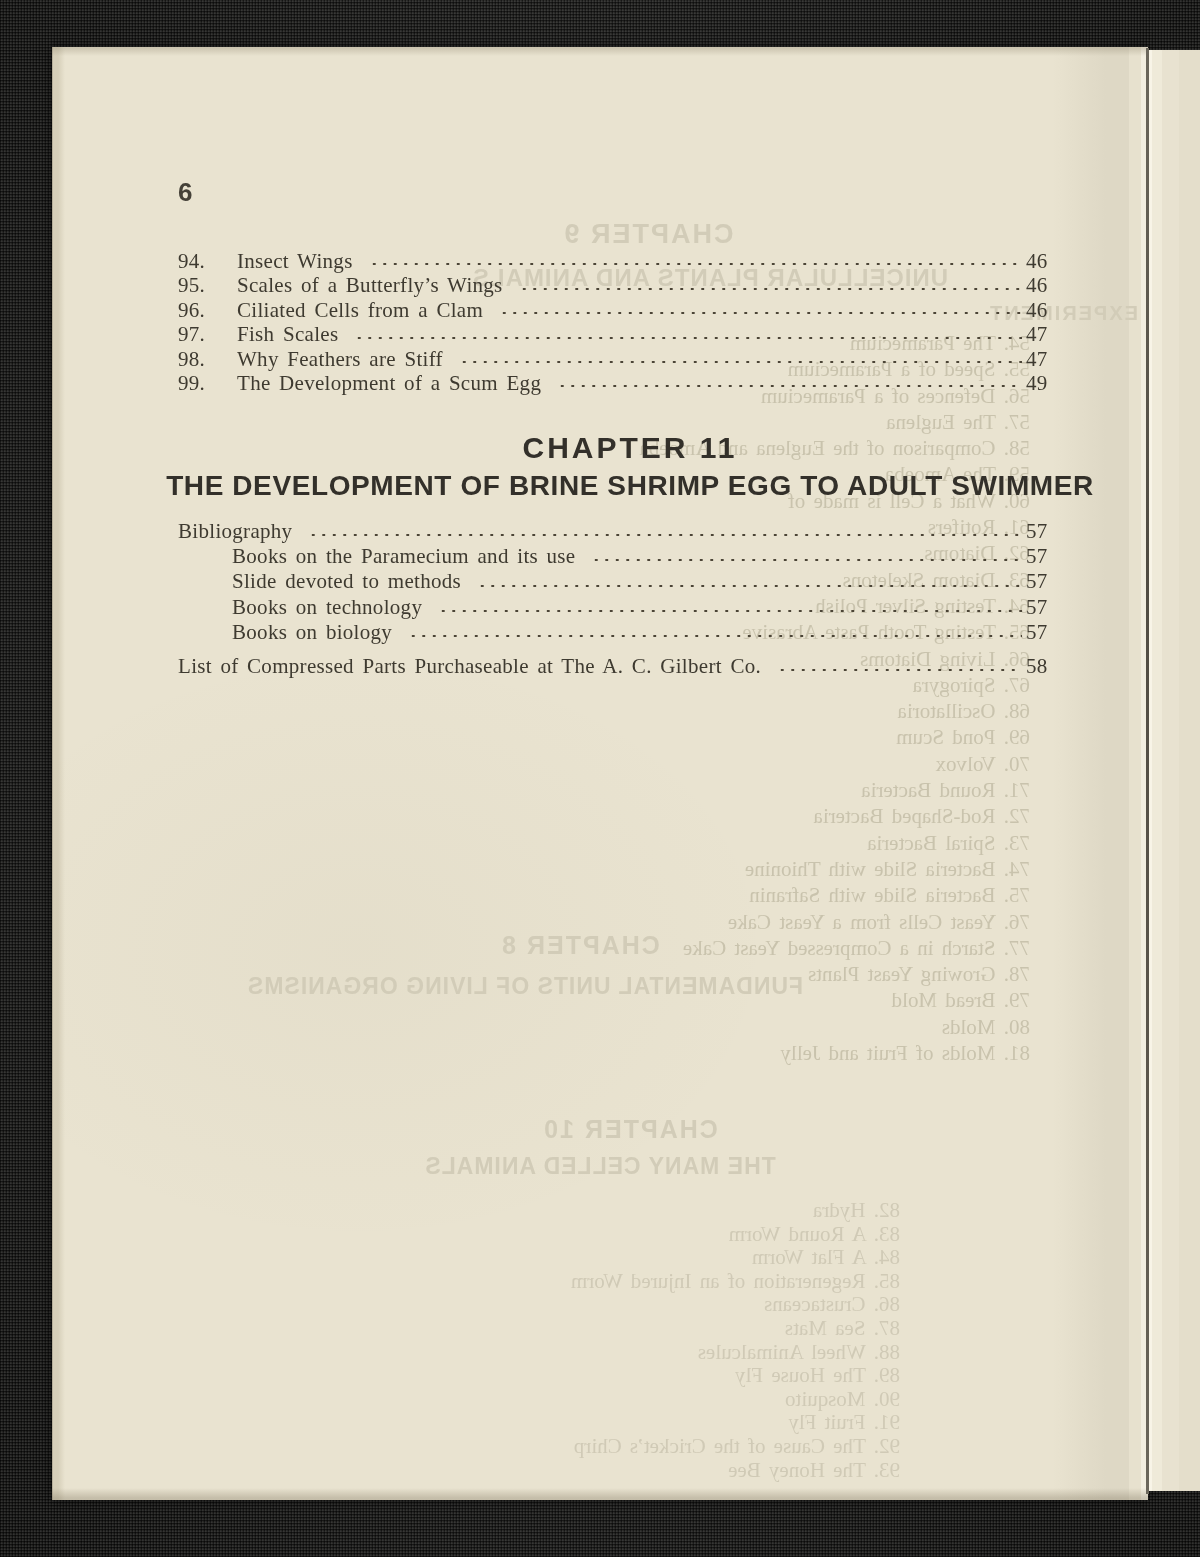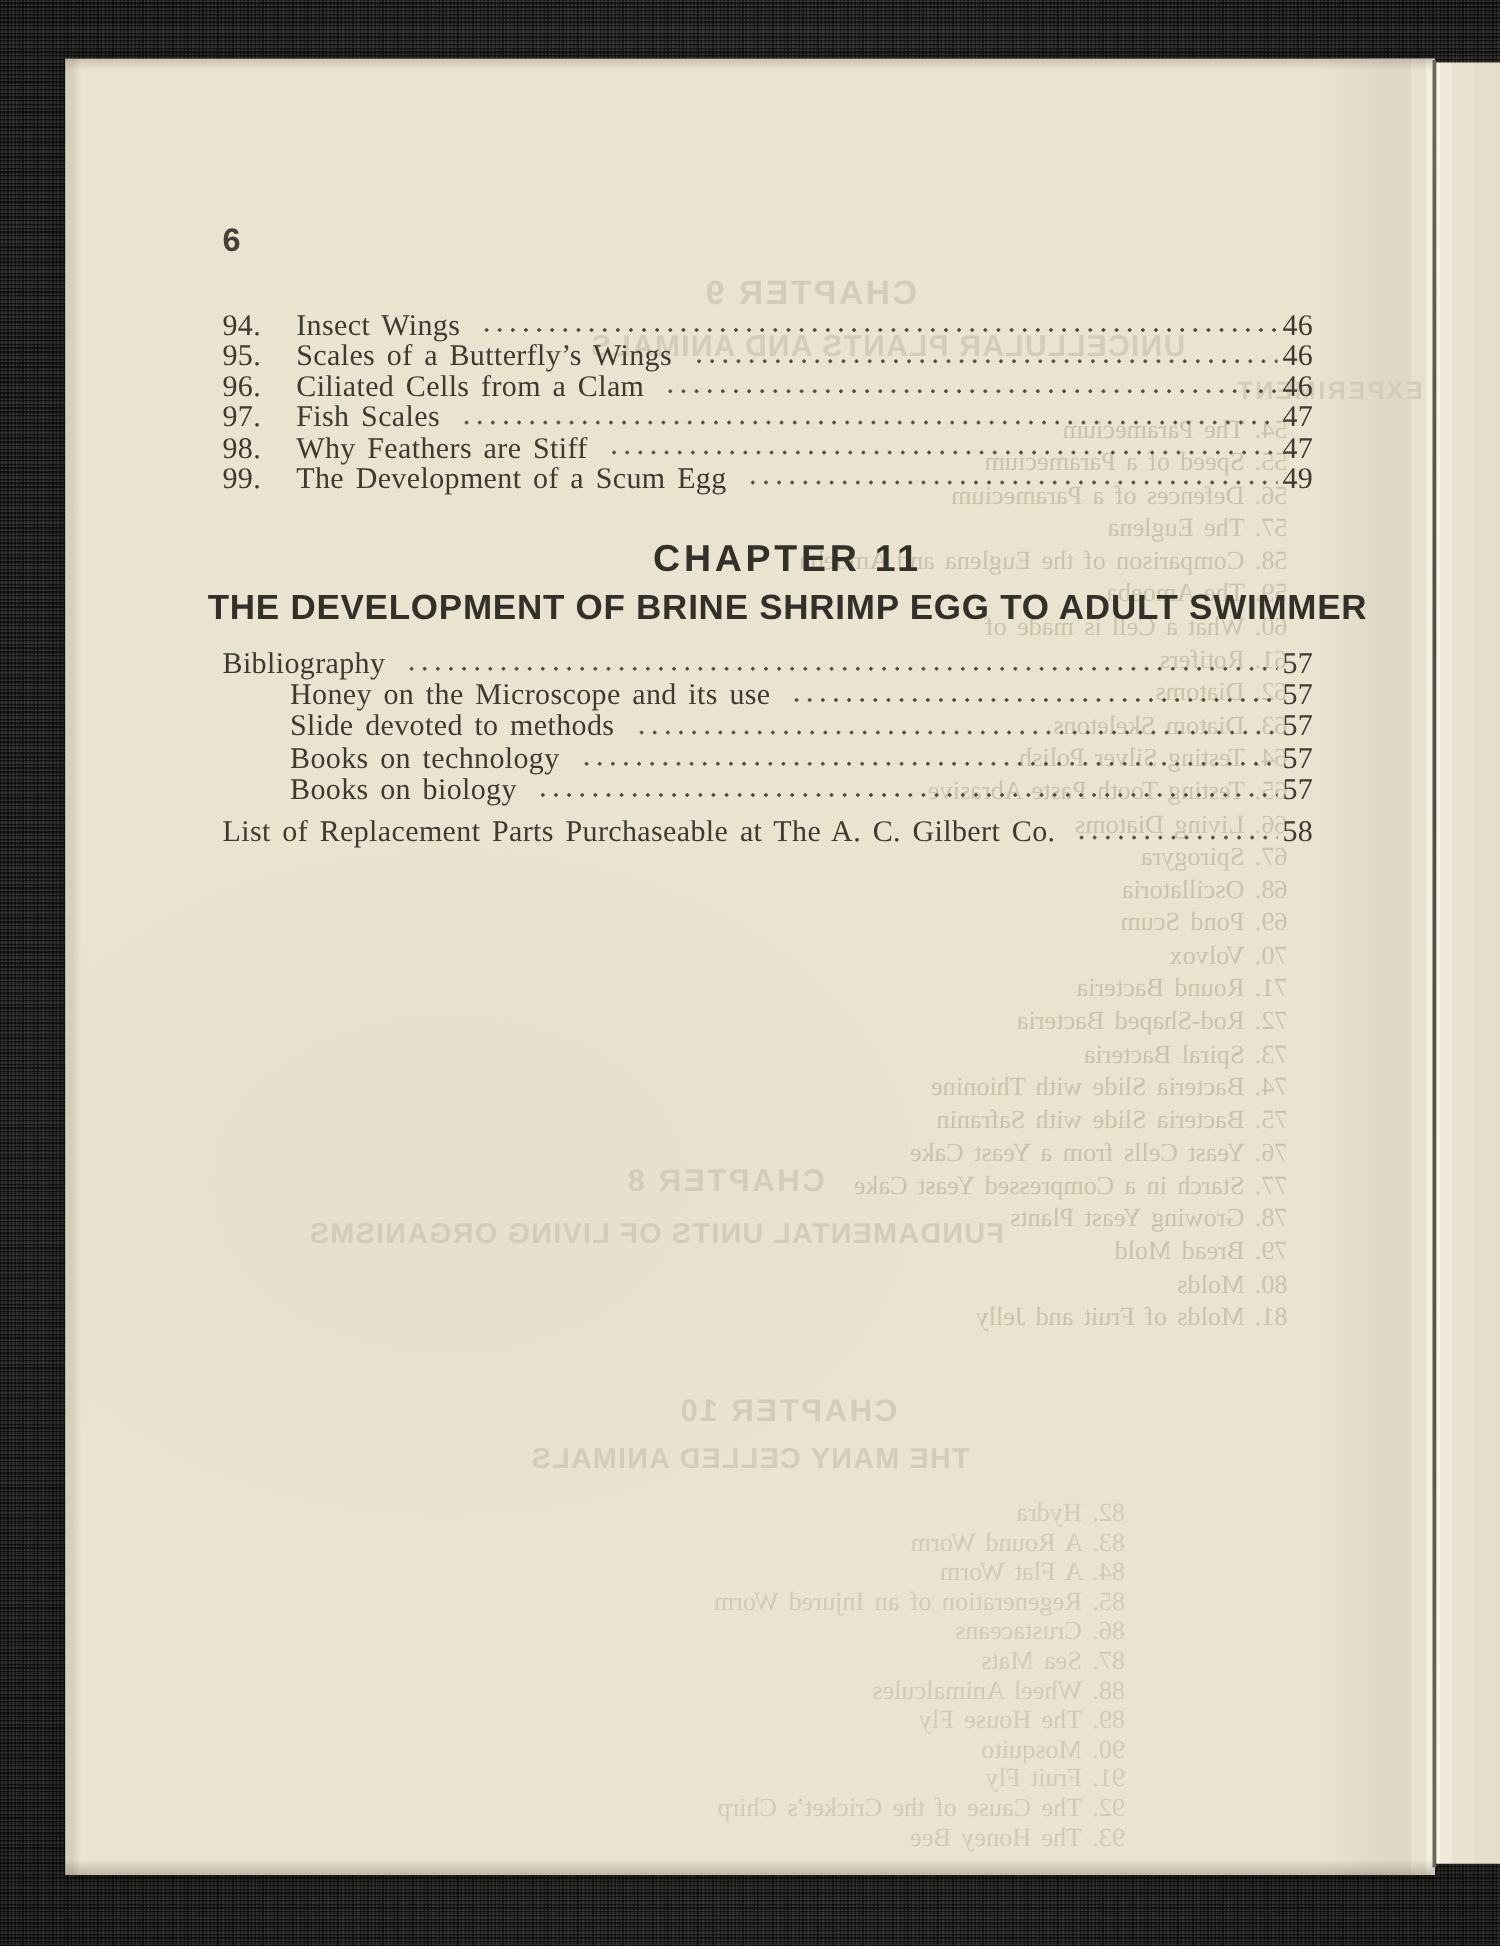--- a/index.html
+++ b/index.html
@@ -22,21 +22,21 @@
       radial-gradient(ellipse 420px 300px at 28% 62%, rgba(120,110,80,.04), rgba(0,0,0,0)),
       #e9e3d0;
     box-shadow:0 0 12px rgba(0,0,0,.55);
   }
   .gutter-line{position:absolute;left:1146px;top:48px;width:3px;height:1446px;
     background:linear-gradient(180deg,#6b675c,#504c43 35%,#5c574d 75%,#6b675c);}
   .next-page{position:absolute;left:1149px;top:50px;width:51px;height:1441px;
     background:linear-gradient(90deg,#f8f4e7 0 3px,#efead9 3px 13px,#e8e2d0 13px 30px,#e4decb 30px);}
   
   .serif{color:#3e3a30;word-spacing:3px;letter-spacing:.3px}
-  .row{display:flex;font-size:24px;line-height:24.4px;height:24.4px;white-space:nowrap}
+  .row{display:flex;font-size:21px;line-height:24.4px;height:24.4px;white-space:nowrap}
   .sec .row{line-height:25.2px;height:25.2px}
   .num{width:59px;flex:0 0 auto}
   .t{flex:0 0 auto}
   .dots{flex:1 1 auto;margin:0 4px 0 14px;
     background:radial-gradient(circle, #4c4537 1.15px, rgba(0,0,0,0) 1.5px);
     background-size:10.5px 6px;background-repeat:repeat-x;background-position:2px calc(100% - 6px);}
   .pg{flex:0 0 46px;text-align:left}
   .indent{padding-left:54px}
   .folio{position:absolute;left:126px;top:132px;font:600 26px/1 "Liberation Sans","DejaVu Sans",sans-serif;
     color:#4440366;color:#454138;letter-spacing:1px}
@@ -174,21 +174,21 @@
 
   <div class="sec sec-bib serif">
     <div class="row">
       <span class="t">Bibliography</span>
       <span class="dots"></span>
       <span class="pg">57</span>
     </div>
     <div>
 
         <div class="row indent">
-          <span class="t">Honey on the Microscope and its use</span>
+          <span class="t">Books on the Paramecium and its use</span>
           <span class="dots"></span>
           <span class="pg">57</span>
         </div>
 
         <div class="row indent">
           <span class="t">Slide devoted to methods</span>
           <span class="dots"></span>
           <span class="pg">57</span>
         </div>
 
@@ -201,21 +201,21 @@
         <div class="row indent">
           <span class="t">Books on biology</span>
           <span class="dots"></span>
           <span class="pg">57</span>
         </div>
       </div>
   </div>
 
   <div class="sec sec-list serif">
     <div class="row">
-      <span class="t">List of Replacement Parts Purchaseable at The A. C. Gilbert Co.</span>
+      <span class="t">List of Compressed Parts Purchaseable at The A. C. Gilbert Co.</span>
       <span class="dots"></span>
       <span class="pg">58</span>
     </div>
   </div>
 
 
 </div>
 
 <div class="gutter-line"></div>
 <div class="next-page"></div>

